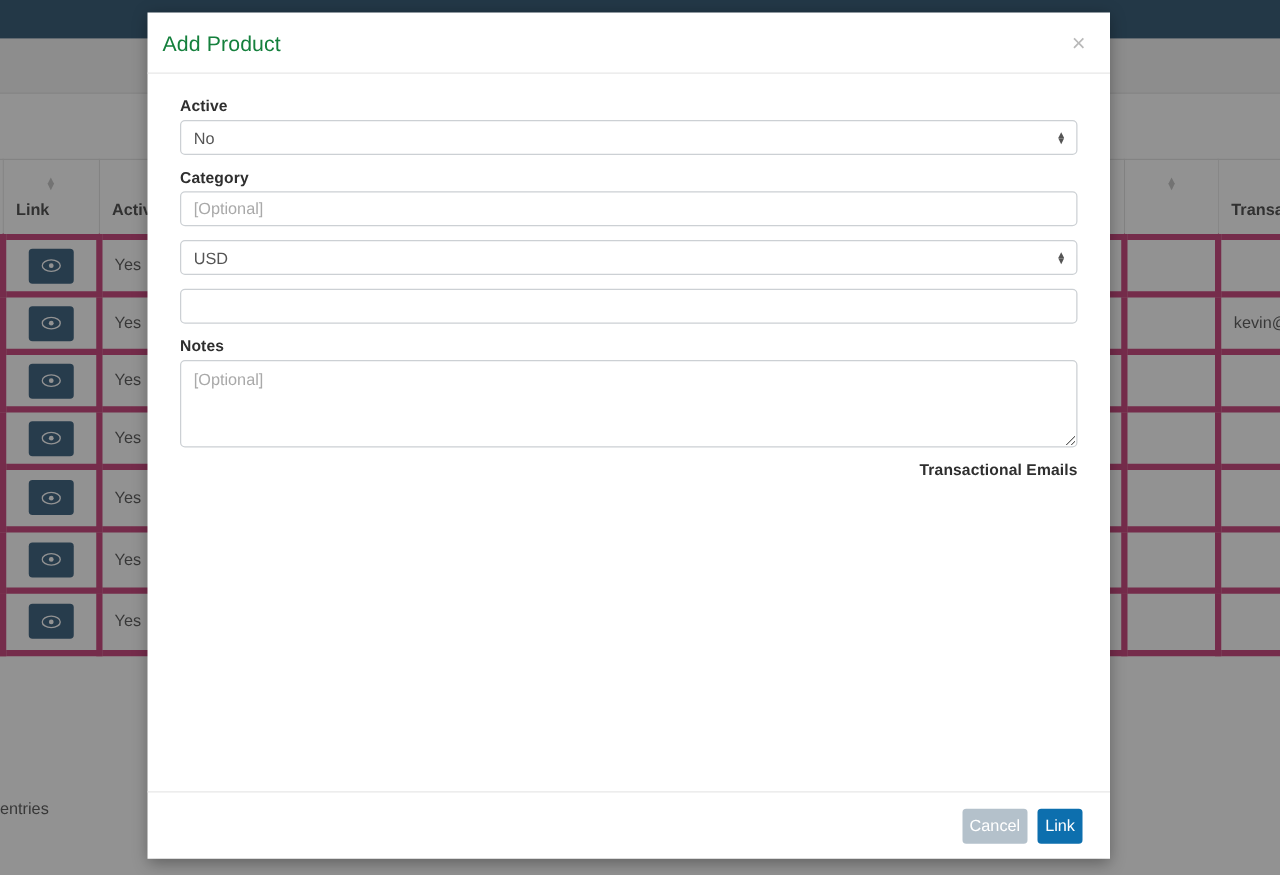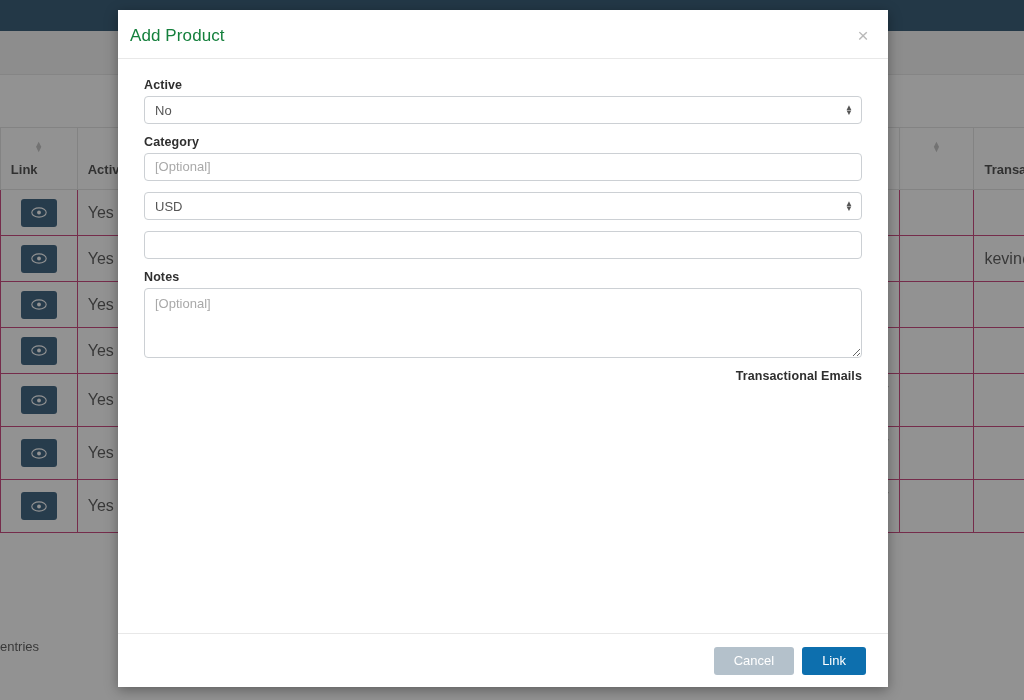--- a/index.html
+++ b/index.html
@@ -67,25 +67,25 @@
     vertical-align: bottom;
     padding: 0 10px 12px 10px;
     font-size: 13px;
     font-weight: bold;
     color: #222;
     text-align: left;
     position: relative;
     background: #ffffff;
   }
   table.data-table td {
-    border: 1px solid #be185d;
+    border: 5px solid #be185d;
     height: 46px;
     padding: 6px 10px;
     vertical-align: middle;
-    font-size: 16px;
+    font-size: 13px;
     color: #333;
     background: #ffffff;
     line-height: 1.25;
   }
   .sort-arrows {
     position: absolute;
     top: 14px; left: 50%;
     transform: translateX(-50%);
     font-size: 9px;
     line-height: 5px;
@@ -247,21 +247,21 @@
     padding: 0 22px;
     gap: 8px;
   }
   .btn {
     border: none;
     border-radius: 3px;
     font-family: "Liberation Sans", sans-serif;
     font-size: 13px;
     color: #ffffff;
     height: 28px;
-    padding: 0 20px;
+    padding: 0 6px;
     cursor: pointer;
     line-height: 28px;
     text-align: center;
   }
   .btn-cancel { background: #b4c1cb; }
   .btn-save   { background: #0d6fae; }
 </style>
 </head>
 <body>
 

